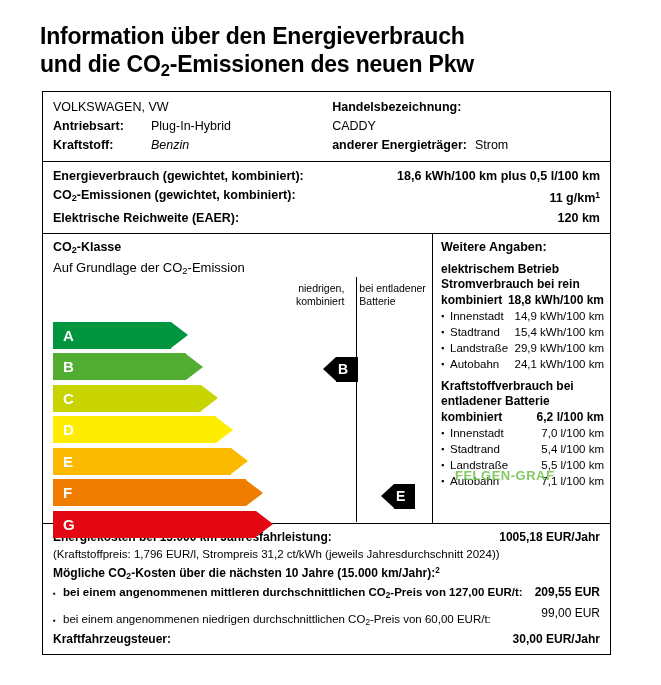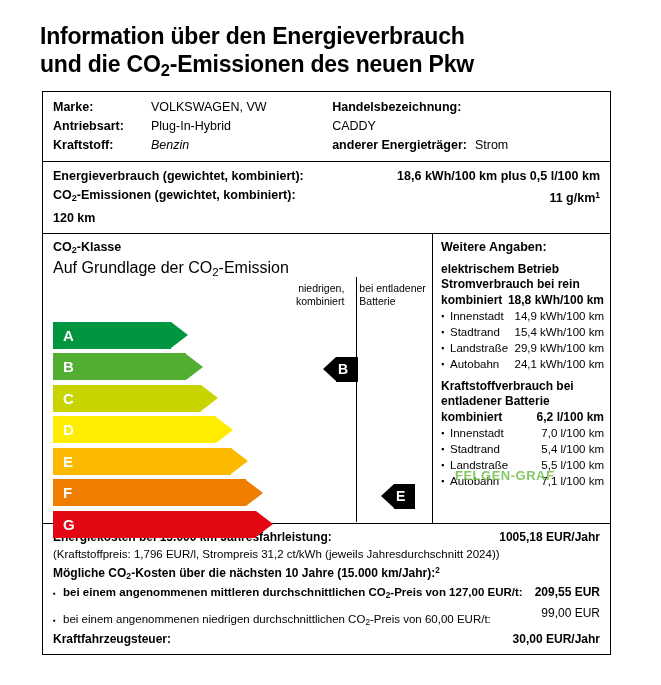--- a/index.html
+++ b/index.html
@@ -93,21 +93,21 @@
     box-sizing: border-box;
     padding: 5px 6px 4px 8px;
   }
   .co2klasse {
     font-size: 12.5px;
     font-weight: bold;
     padding-left: 10px;
     line-height: 17px;
   }
   .co2grund {
-    font-size: 16px;
+    font-size: 13px;
     padding-left: 10px;
     line-height: 17px;
   }
   .colheads {
     position: absolute;
     top: 48px;
     left: 235px;
     width: 155px;
     display: flex;
     font-size: 10.5px;
@@ -233,21 +233,20 @@
   <div class="title">
     <span>Information über den Energieverbrauch</span>
     <span class="line2"><span>und die CO</span><sub>2</sub><span>-Emissionen des neuen Pkw</span></span>
   </div>
 
   <div class="frame">
 
     <div class="sect ident">
       <div class="col colL">
         <div class="row">
-          <span class="lbl">Marke:</span>
           <span class="val">VOLKSWAGEN, VW</span>
         </div>
         <div class="row">
           <span class="lbl">Antriebsart:</span>
           <span class="val">Plug-In-Hybrid</span>
         </div>
         <div class="row">
           <span class="lbl">Kraftstoff:</span>
           <span class="val ital">Benzin</span>
         </div>
@@ -269,20 +268,21 @@
     <div class="sect cons">
       <div class="line">
         <span class="k">Energieverbrauch (gewichtet, kombiniert):</span>
         <span class="v">18,6 kWh/100 km plus 0,5 l/100 km</span>
       </div>
       <div class="line">
         <span class="k"><span>CO</span><sub>2</sub><span>-Emissionen (gewichtet, kombiniert):</span></span>
         <span class="v"><span>11 g/km</span><sup>1</sup></span>
       </div>
       <div class="line">
+        <span class="k">Elektrische Reichweite (EAER):</span>
         <span class="v">120 km</span>
       </div>
     </div>
 
     <div class="sect mid">
       <div class="mid-left">
         <div class="co2klasse"><span>CO</span><sub>2</sub><span>-Klasse</span></div>
         <div class="co2grund"><span>Auf Grundlage der CO</span><sub>2</sub><span>-Emission</span></div>
 
         <div class="colheads">

